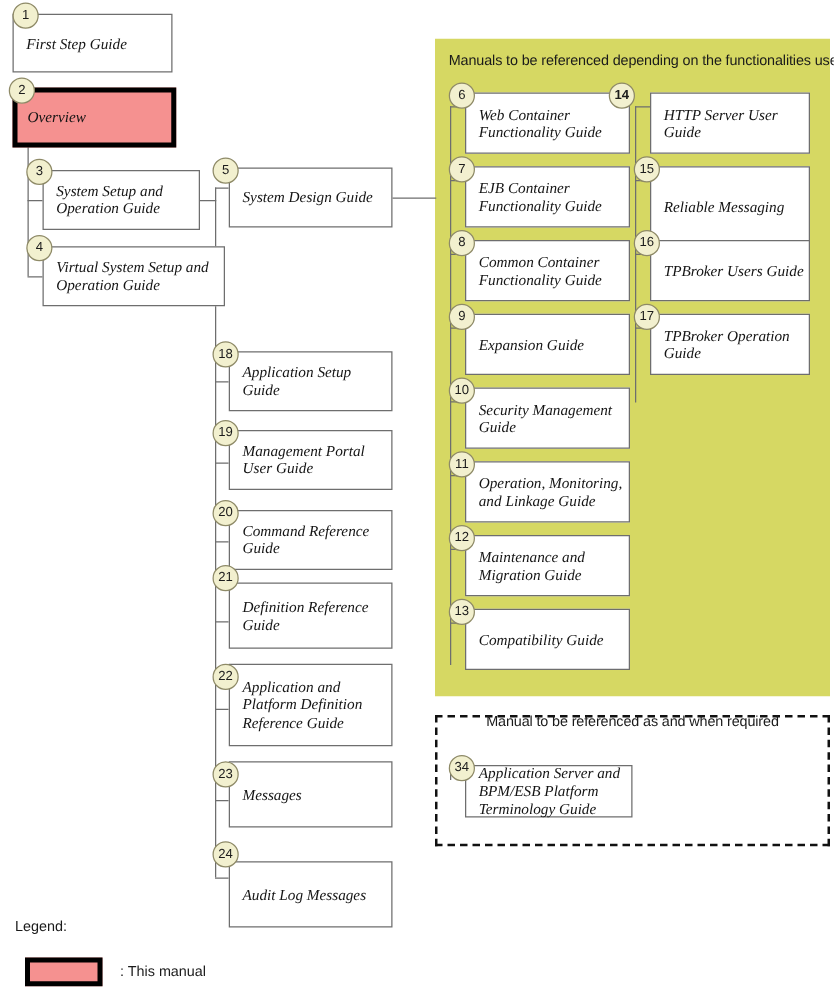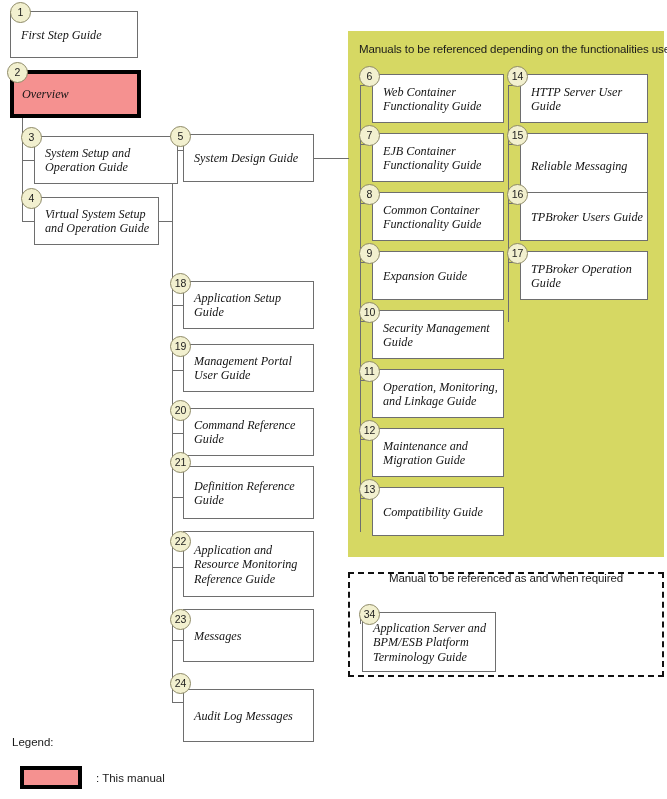--- a/index.html
+++ b/index.html
@@ -167,26 +167,26 @@
   <div class="mbox" style="left:10px; top:11px; width:128px; height:47px;">
     <div class="mbox-label">First Step Guide</div>
   </div>
   <div class="badge" style="left:10px; top:2px;">1</div>
 
   <div class="mbox thick" style="left:10px; top:70px; width:131px; height:48px;">
     <div class="mbox-label">Overview</div>
   </div>
   <div class="badge" style="left:7px; top:62px;">2</div>
 
-  <div class="mbox" style="left:34px; top:136px; width:144px; height:48px;">
+  <div class="mbox" style="left:34px; top:136px; width:126px; height:48px;">
     <div class="mbox-label">System Setup and Operation Guide</div>
   </div>
   <div class="badge" style="left:21px; top:127px;">3</div>
 
-  <div class="mbox" style="left:34px; top:197px; width:125px; height:48px;">
+  <div class="mbox" style="left:34px; top:197px; width:146px; height:48px;">
     <div class="mbox-label">Virtual System Setup and Operation Guide</div>
   </div>
   <div class="badge" style="left:21px; top:188px;">4</div>
 
   <div class="mbox" style="left:183px; top:134px; width:131px; height:48px;text-decoration:underline;">
     <div class="mbox-label">System Design Guide</div>
   </div>
   <div class="badge" style="left:170px; top:126px;">5</div>
 
   <div class="mbox" style="left:372px; top:74px; width:132px; height:49px;">
@@ -225,21 +225,21 @@
   <div class="badge" style="left:359px; top:420px;">12</div>
 
   <div class="mbox" style="left:372px; top:487px; width:132px; height:49px;">
     <div class="mbox-label">Compatibility Guide</div>
   </div>
   <div class="badge" style="left:359px; top:479px;">13</div>
 
   <div class="mbox" style="left:520px; top:74px; width:128px; height:49px;">
     <div class="mbox-label">HTTP Server User Guide</div>
   </div>
-  <div class="badge" style="left:507px; top:66px;">14</div>
+  <div class="badge" style="left:487px; top:66px;font-weight:bold;">14</div>
 
   <div class="mbox" style="left:520px; top:133px; width:128px; height:66px;">
     <div class="mbox-label">Reliable Messaging</div>
   </div>
   <div class="badge" style="left:507px; top:125px;">15</div>
 
   <div class="mbox" style="left:520px; top:192px; width:128px; height:49px;">
     <div class="mbox-label">TPBroker Users Guide</div>
   </div>
   <div class="badge" style="left:507px; top:184px;">16</div>
@@ -263,35 +263,35 @@
     <div class="mbox-label">Command Reference Guide</div>
   </div>
   <div class="badge" style="left:170px; top:400px;">20</div>
 
   <div class="mbox" style="left:183px; top:466px; width:131px; height:53px;">
     <div class="mbox-label">Definition Reference Guide</div>
   </div>
   <div class="badge" style="left:170px; top:452px;">21</div>
 
   <div class="mbox" style="left:183px; top:531px; width:131px; height:66px;">
-    <div class="mbox-label">Application and Resource Monitoring Reference Guide</div>
+    <div class="mbox-label">Application and Platform Definition Reference Guide</div>
   </div>
   <div class="badge" style="left:170px; top:531px;">22</div>
 
   <div class="mbox" style="left:183px; top:609px; width:131px; height:53px;">
     <div class="mbox-label">Messages</div>
   </div>
   <div class="badge" style="left:170px; top:609px;">23</div>
 
   <div class="mbox" style="left:183px; top:673px; width:131px; height:53px;margin-top:16px;">
     <div class="mbox-label">Audit Log Messages</div>
   </div>
   <div class="badge" style="left:170px; top:673px;">24</div>
 
-  <div class="mbox" style="left:362px; top:612px; width:134px; height:60px;">
+  <div class="mbox" style="left:372px; top:612px; width:134px; height:42px;">
     <div class="mbox-label">Application Server and BPM/ESB Platform Terminology Guide</div>
   </div>
   <div class="badge" style="left:359px; top:604px;">34</div>
 
   <div class="legend-title" style="left:12px; top:736px;">Legend:</div>
   <div class="legend-swatch" style="left:20px; top:766px; width:62px; height:23px;"></div>
   <div class="legend-text" style="left:96px; top:772px;">: This manual</div>
 
 </div>
 

